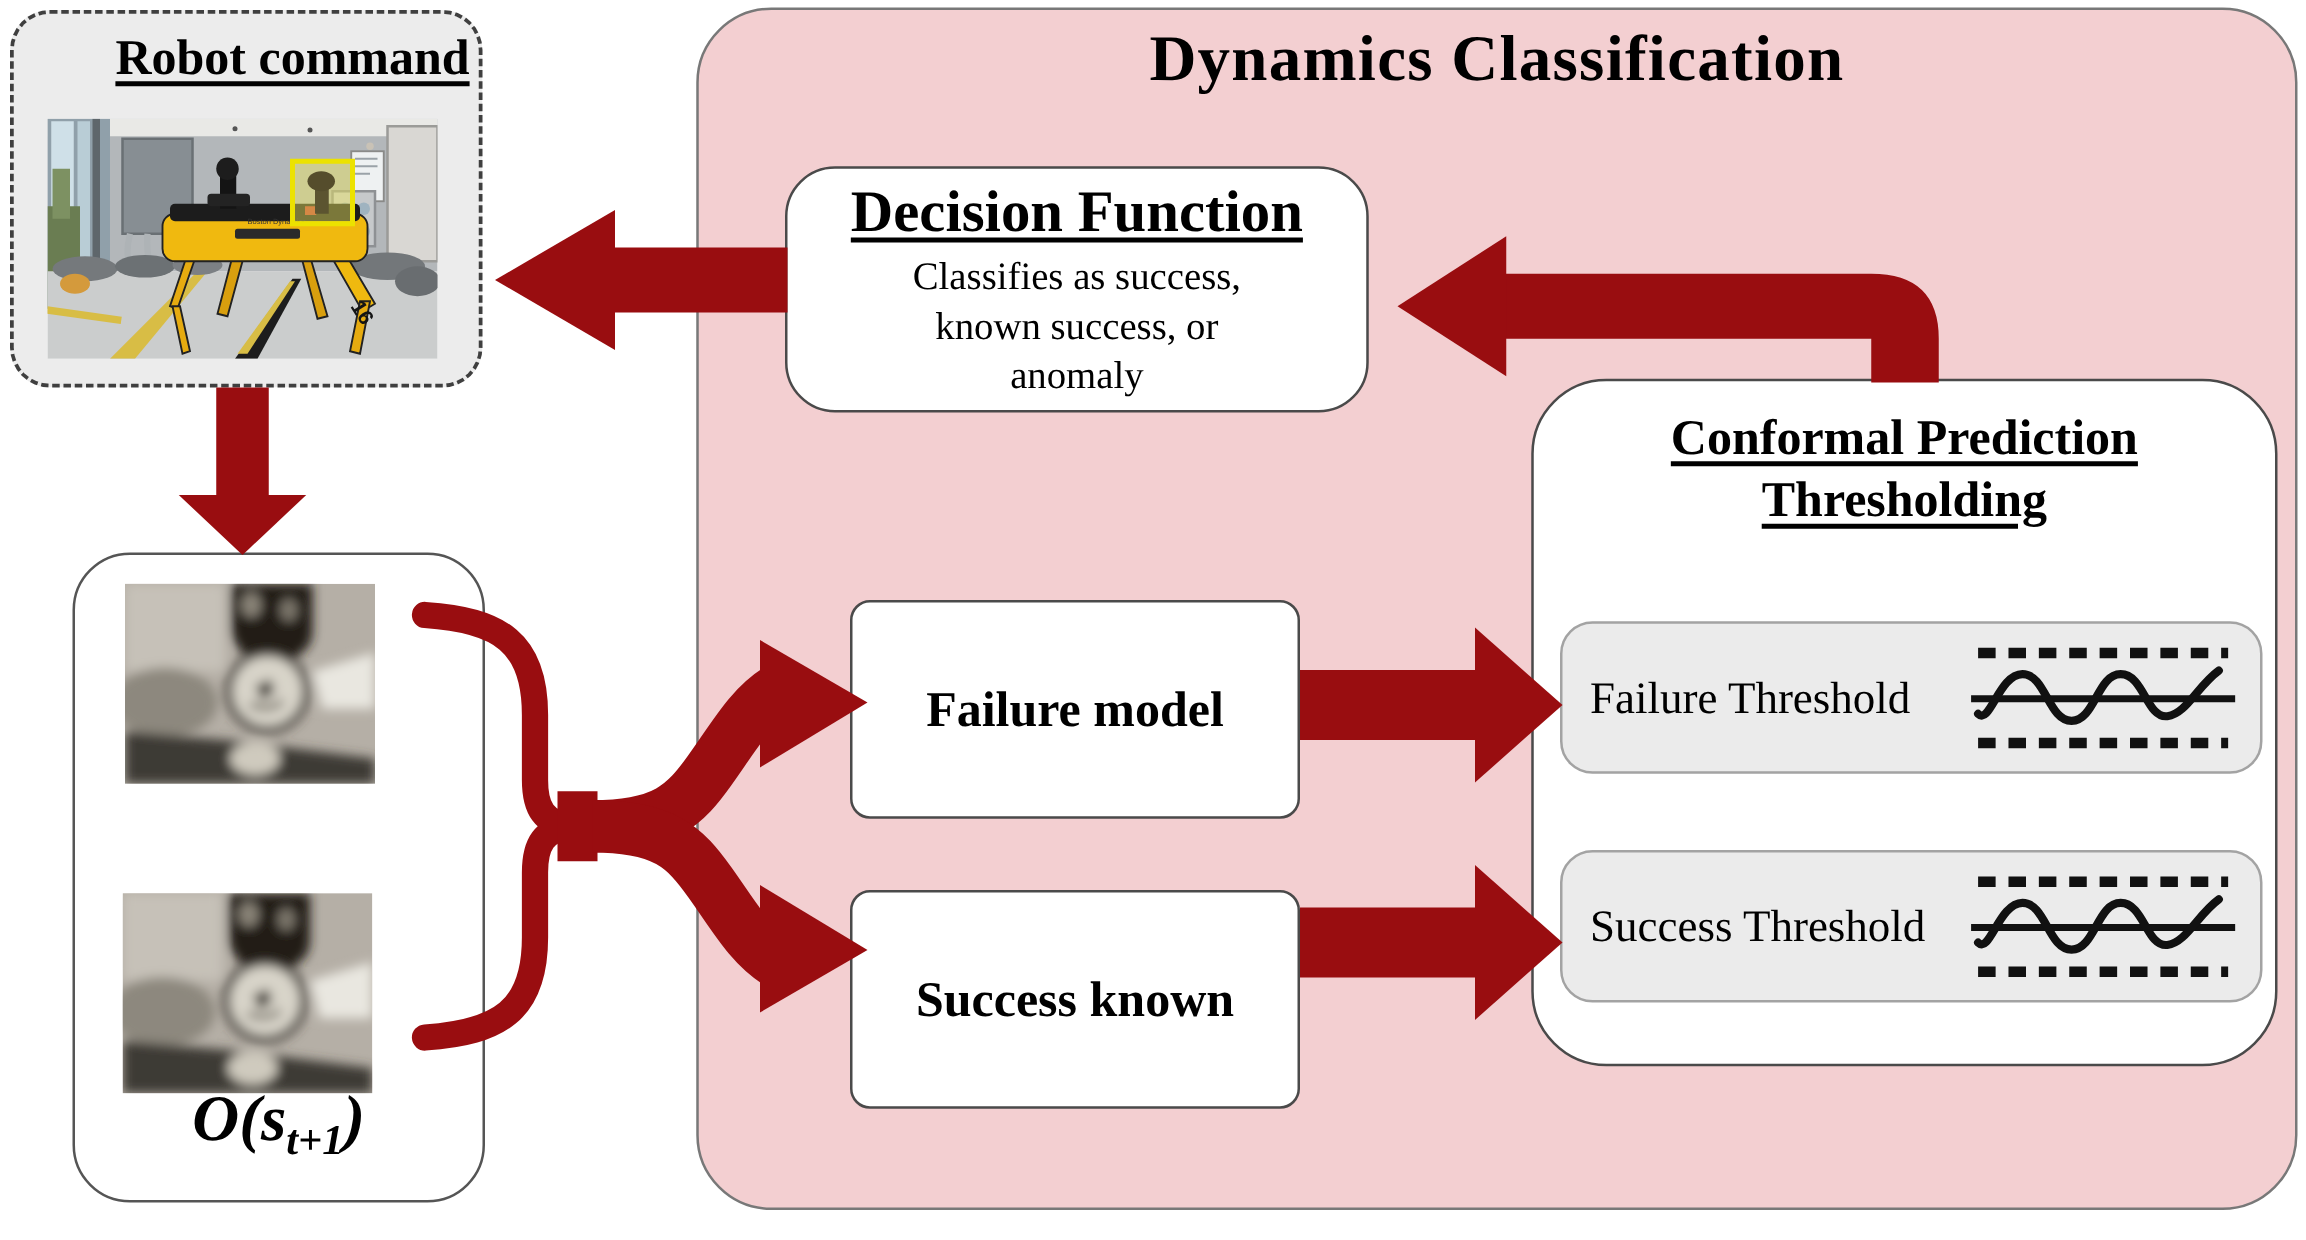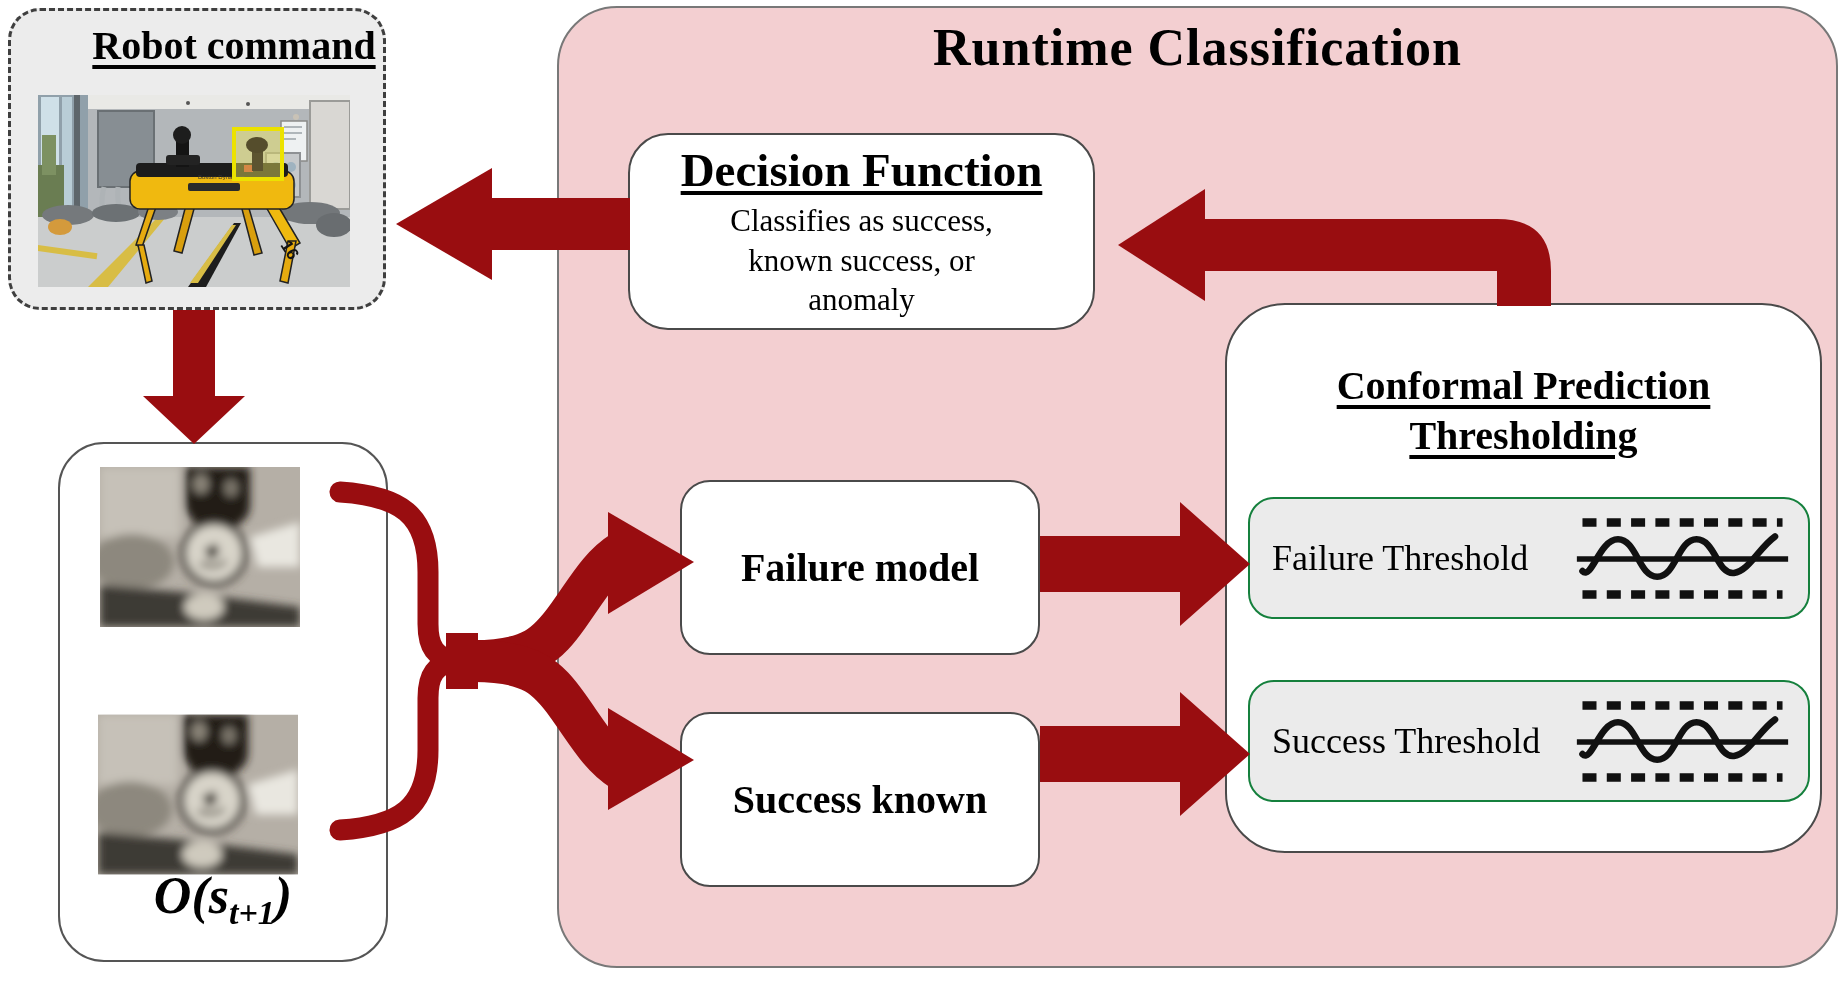--- a/index.html
+++ b/index.html
@@ -37,21 +37,21 @@
     box-sizing:border-box;z-index:2;
   }
   .obs-img1{left:100px;top:466px;width:200px;height:162px;z-index:3;}
   .obs-img2{left:98px;top:712px;width:200px;height:165px;z-index:3;}
   .obs-label{width:330px;left:58px;text-align:center;font-size:52px;font-style:italic;z-index:3;}
   .obs-label sub{font-size:34px;font-style:italic;}
   .obs-label-t{top:638px;}
   .obs-label-t1{top:866px;font-weight:bold;}
   
   .wbox{
-    background:#fff;border:2px solid #4a4a4a;border-radius:30px;
+    background:#fff;border:2px solid #4a4a4a;border-radius:16px;
     box-sizing:border-box;z-index:2;display:flex;flex-direction:column;
     align-items:center;justify-content:center;text-align:center;
   }
   .decision-box{left:628px;top:133px;width:467px;height:197px;border-radius:40px;}
   .decision-title{
     font-size:47px;font-weight:bold;
     text-decoration:underline;text-decoration-thickness:4px;text-underline-offset:5px;
     margin-bottom:4px;
   }
   .decision-line{font-size:31px;line-height:1.28;}
@@ -59,46 +59,46 @@
   .model-box.success{top:712px;}
   .model-label{font-size:40px;font-weight:bold;}
   
   .conformal-box{
     left:1225px;top:303px;width:597px;height:550px;
     background:#fff;border:2px solid #4a4a4a;border-radius:60px;
     box-sizing:border-box;z-index:2;
   }
   .conformal-title{
     left:1225px;top:325px;width:597px;text-align:center;z-index:3;
-    font-size:40px;font-weight:bold;line-height:1.25;margin-top:36px;
+    font-size:40px;font-weight:bold;line-height:1.25;
   }
   .conformal-title span{
     text-decoration:underline;text-decoration-thickness:4px;text-underline-offset:6px;
   }
   .thr-box{
     left:1248px;width:562px;height:122px;
-    background:#ebebeb;border:2px solid #15803d;border-radius:26px;
+    background:#ebebeb;border:2px solid #a3a3a3;border-radius:26px;
     box-sizing:border-box;z-index:3;
     display:flex;align-items:center;justify-content:space-between;
     padding:0 18px 0 22px;
   }
   .thr-failure{top:497px;}
   .thr-success{top:680px;}
   .thr-label{font-size:36px;white-space:nowrap;}
   .thr-icon{width:215px;height:96px;flex:0 0 auto;}
   
   .arrows{left:0;top:0;width:1845px;height:992px;z-index:6;pointer-events:none;}
 </style>
 </head>
 <body>
 
 <div class="canvas">
 
   <div class="abs runtime-panel"></div>
-  <div class="abs runtime-title">Runtime Classification</div>
+  <div class="abs runtime-title">Dynamics Classification</div>
 
   <div class="abs robot-command"></div>
   <div class="abs robot-command-title">Robot command</div>
 
   <svg class="abs robot-photo" viewBox="0 0 312 192">
     <rect x="0" y="0" width="312" height="122" fill="#b3b7ba"></rect>
     <rect x="0" y="0" width="312" height="14" fill="#e9e9e6"></rect>
     <circle cx="150" cy="8" r="2" fill="#555"></circle>
       <circle cx="210" cy="9" r="2" fill="#555"></circle>
     <circle cx="258" cy="22" r="3" fill="#c9c2b6"></circle>

